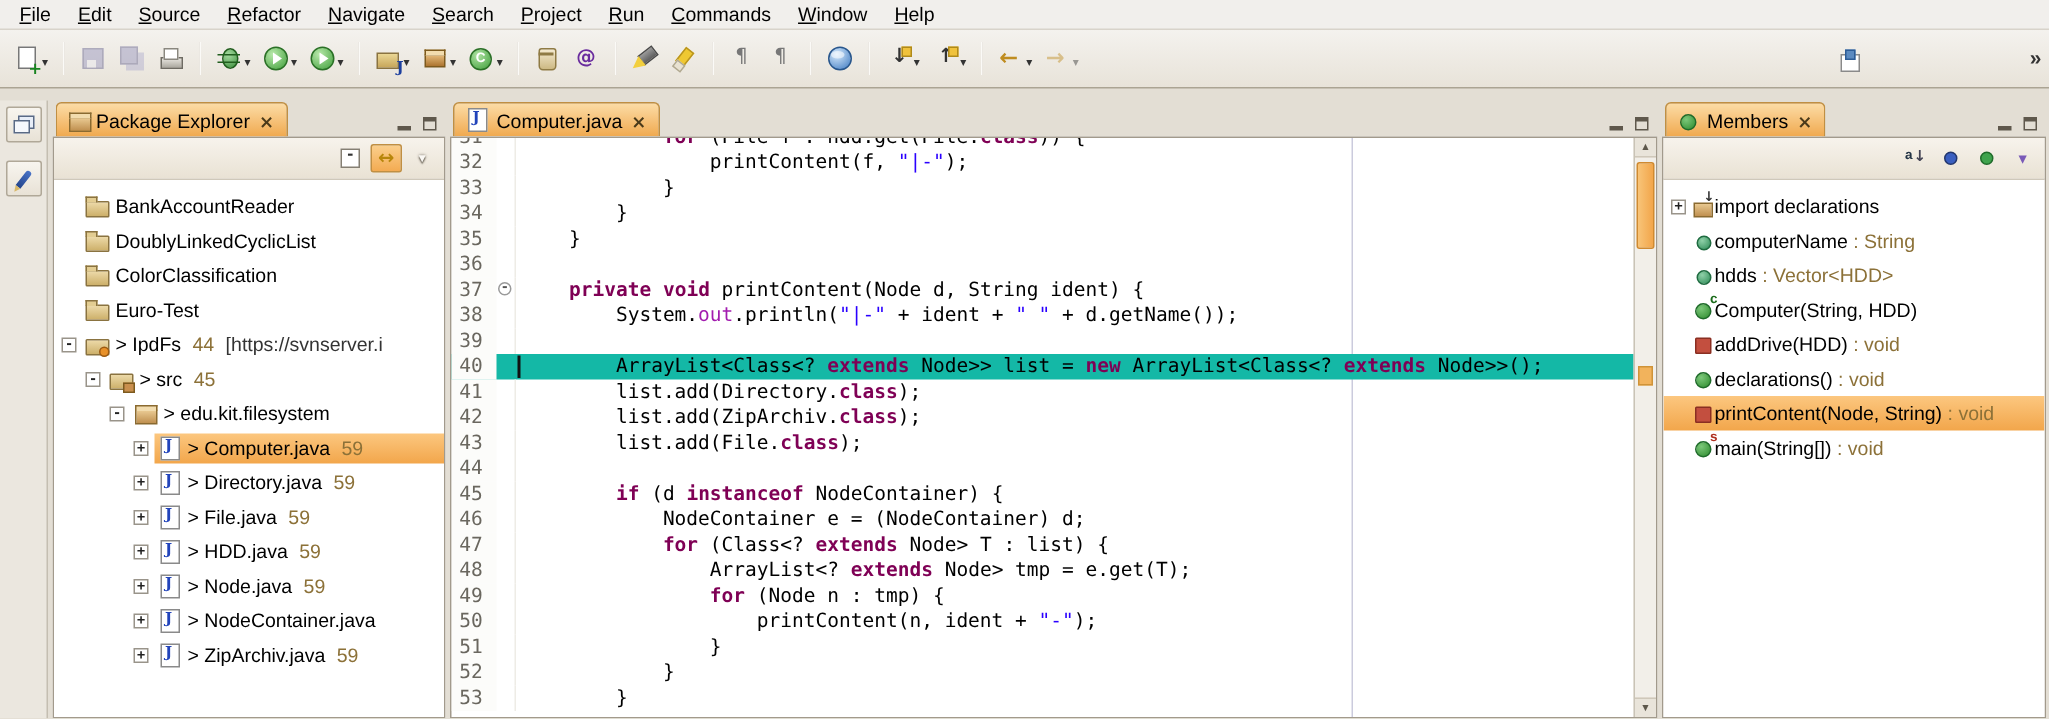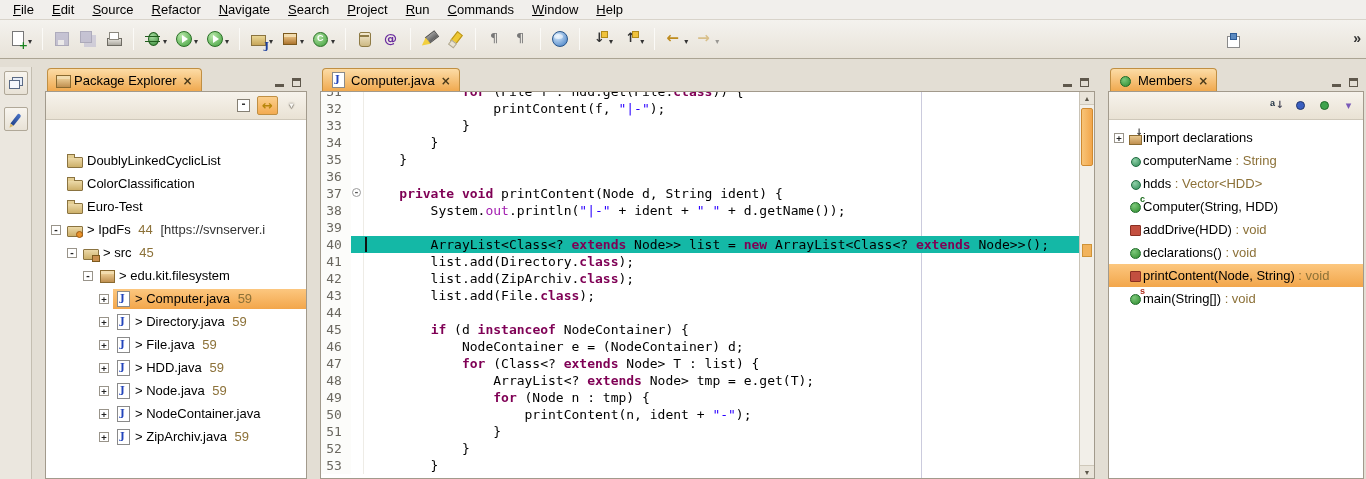--- a/index.html
+++ b/index.html
@@ -57,21 +57,21 @@
 .tbi-browser::after{content:"";left:3px;top:4px;width:9px;height:5px;border-radius:50%;background:rgba(255,255,255,.55)}
 .tbi-nextann::before{content:"↓";left:4px;top:0;color:#333;font:bold 13px/16px "DejaVu Sans",sans-serif}
 .tbi-prevann::before{content:"↑";left:4px;top:0;color:#333;font:bold 13px/16px "DejaVu Sans",sans-serif}
 .tbi-nextann::after,.tbi-prevann::after{content:"";right:0;top:1px;width:5px;height:5px;background: #f0c23c;border:1px solid #b08a1a}
 .tbi-back::before{content:"←";left:1px;top:0;color:#bf8c1f;font:bold 15px/16px "DejaVu Sans",sans-serif}
 .tbi-fwd::before{content:"→";left:1px;top:0;color:#bf8c1f;font:bold 15px/16px "DejaVu Sans",sans-serif}
 .tbi-pin::before{content:"";left:2px;top:4px;width:11px;height:10px;background:#fff;border:1px solid #8a8a8a}
 .tbi-pin::after{content:"";left:5px;top:1px;width:5px;height:5px;background:#5b8ac0;border:1px solid #2d5c96}
 
 
-.workbench{flex:1;display:flex;gap:13px;padding:8px 2px 0 0;overflow:hidden}
+.workbench{flex:1;display:flex;gap:3px;padding:8px 2px 0 0;overflow:hidden}
 .fastview{width:32px;flex:none;background:#ebe7df;border-right:1px solid #c4beb1;
   display:flex;flex-direction:column;align-items:center;padding-top:4px;gap:12px}
 .fv-btn{width:24px;height:24px;border:1px solid #b0a898;border-radius:2px;
   background:linear-gradient(#f8f5ef,#e8e2d6);display:flex;align-items:center;justify-content:center}
 .fvi-restore{width:14px;height:12px;position:relative}
 .fvi-restore::before{content:"";position:absolute;right:0;top:0;width:9px;height:7px;background:#e8eef8;border:1px solid #5a6a85}
 .fvi-restore::after{content:"";position:absolute;left:0;bottom:0;width:9px;height:7px;background:#f6f8fc;border:1px solid #5a6a85}
 .fvi-pencil{width:4px;height:13px;background:linear-gradient(#4a74c8,#24458c);transform:rotate(38deg);border-radius:2px 2px 0 0;position:relative}
 .fvi-pencil::after{content:"";position:absolute;left:0;bottom:-4px;border-top:4px solid #d8b868;border-left:2px solid transparent;border-right:2px solid transparent}
 
@@ -326,20 +326,24 @@
               <span class="vti vti-link-editor"></span>
             </div>
             <div class="vt-btn">
               <span class="vti vti-view-menu"></span>
             </div>
           </div>
         <div class="view-content" id="pe-tree">
             <div class="trow">
               <span class="indent" style="width: 0px;"></span>
               <span class="exp"></span>
+              <span class="trow-main">
+                <span class="ti ti-folder"></span>
+                <span class="tlabel">BankAccountReader</span>
+              </span>
             </div>
             <div class="trow">
               <span class="indent" style="width: 0px;"></span>
               <span class="exp"></span>
               <span class="trow-main">
                 <span class="ti ti-folder"></span>
                 <span class="tlabel">DoublyLinkedCyclicList</span>
               </span>
             </div>
             <div class="trow">

